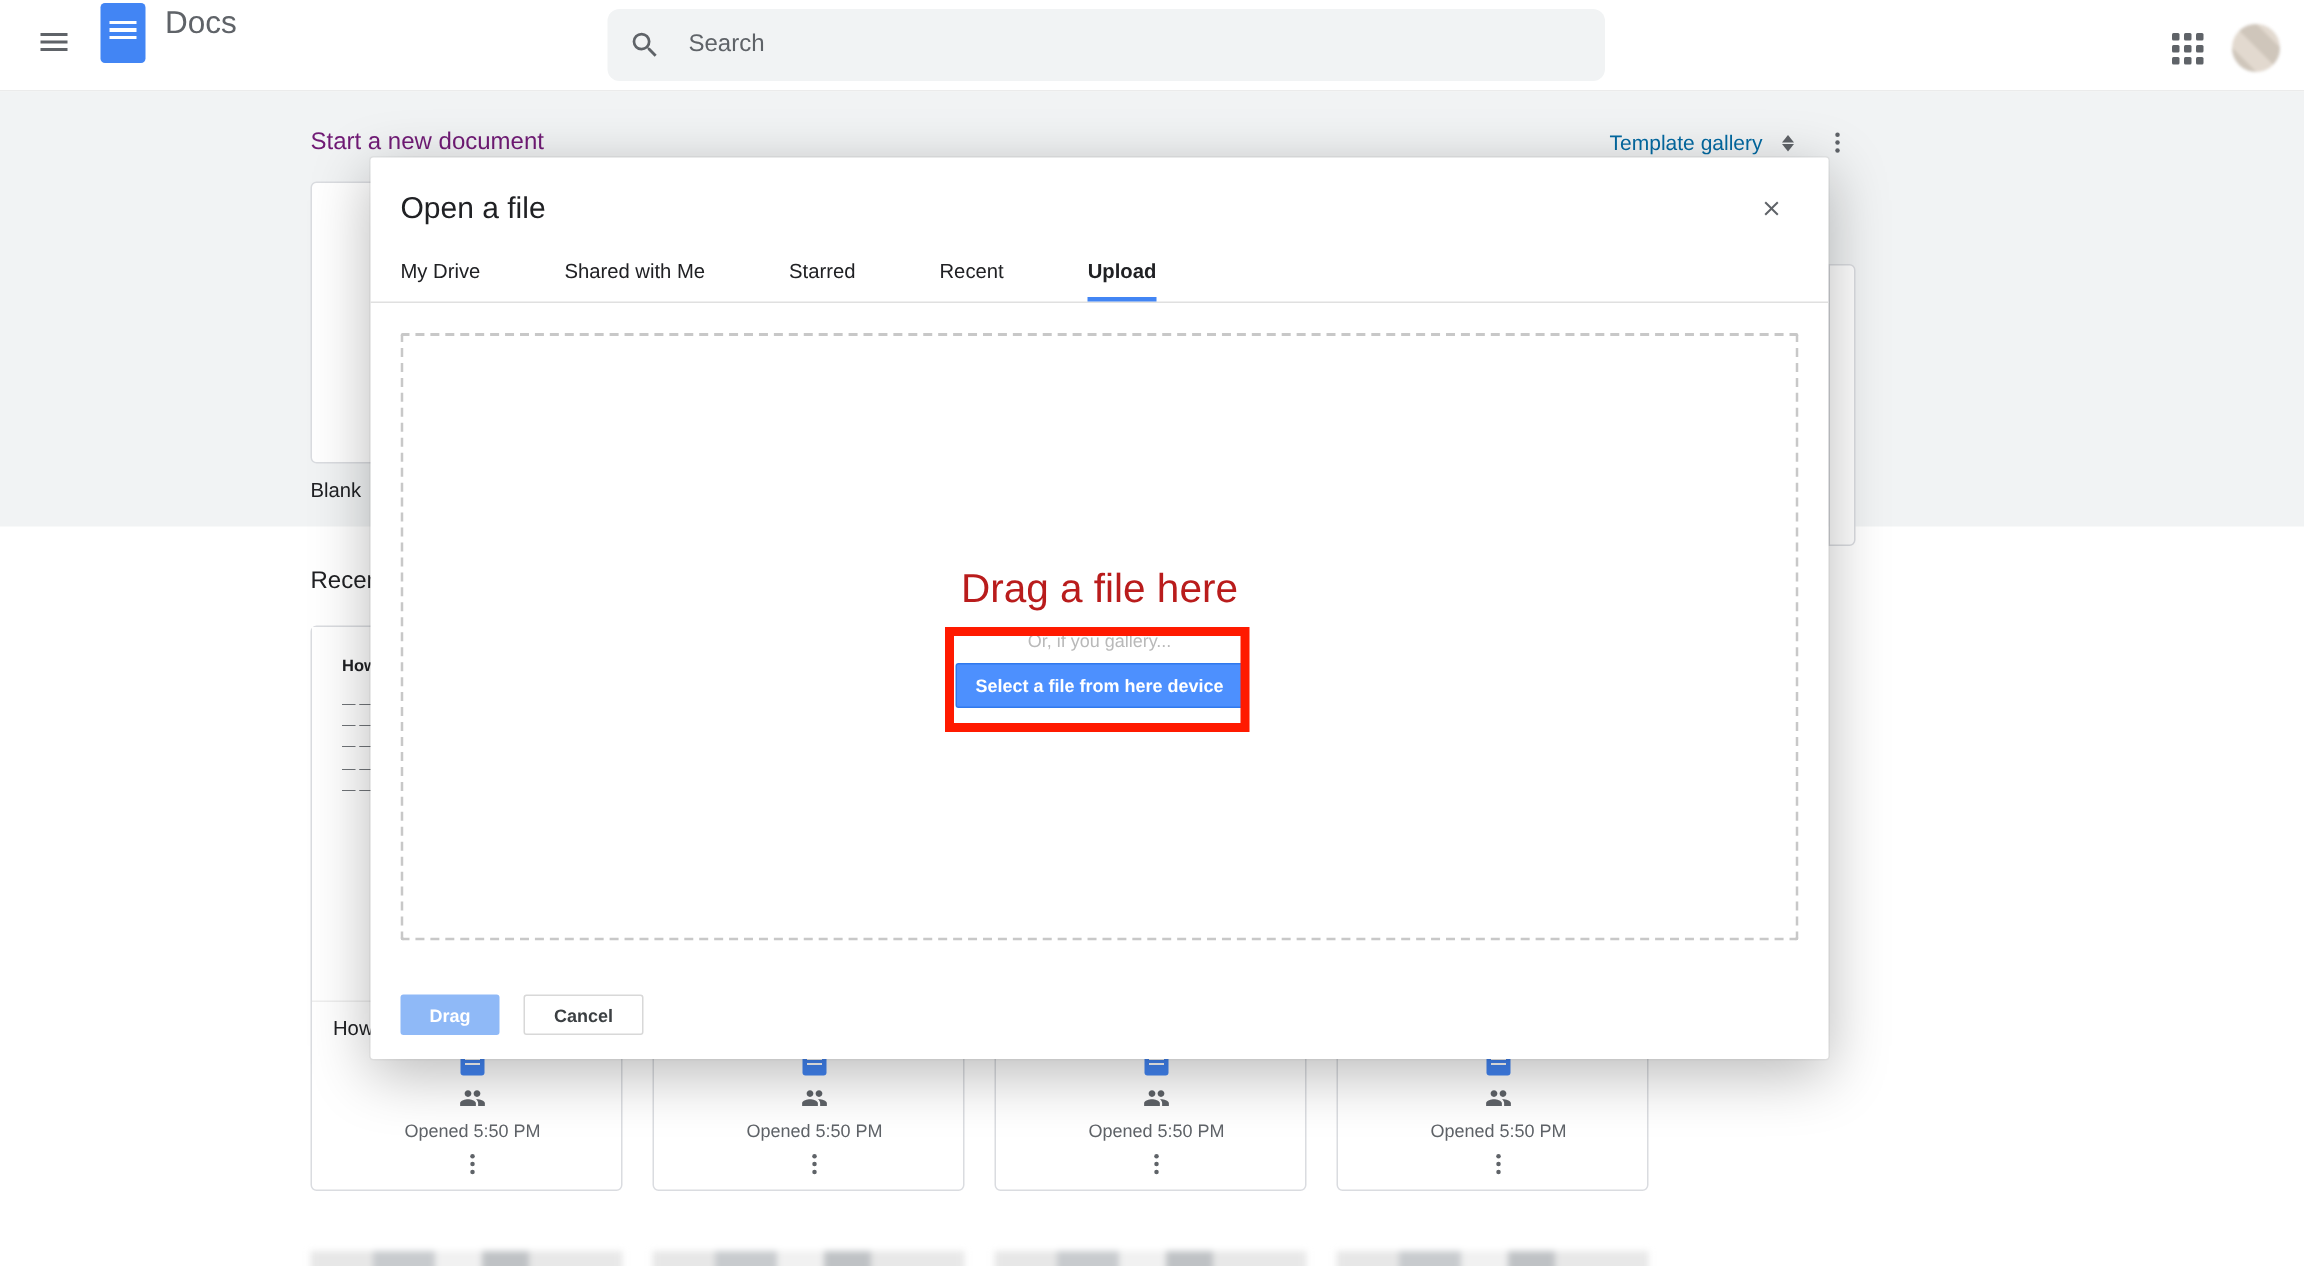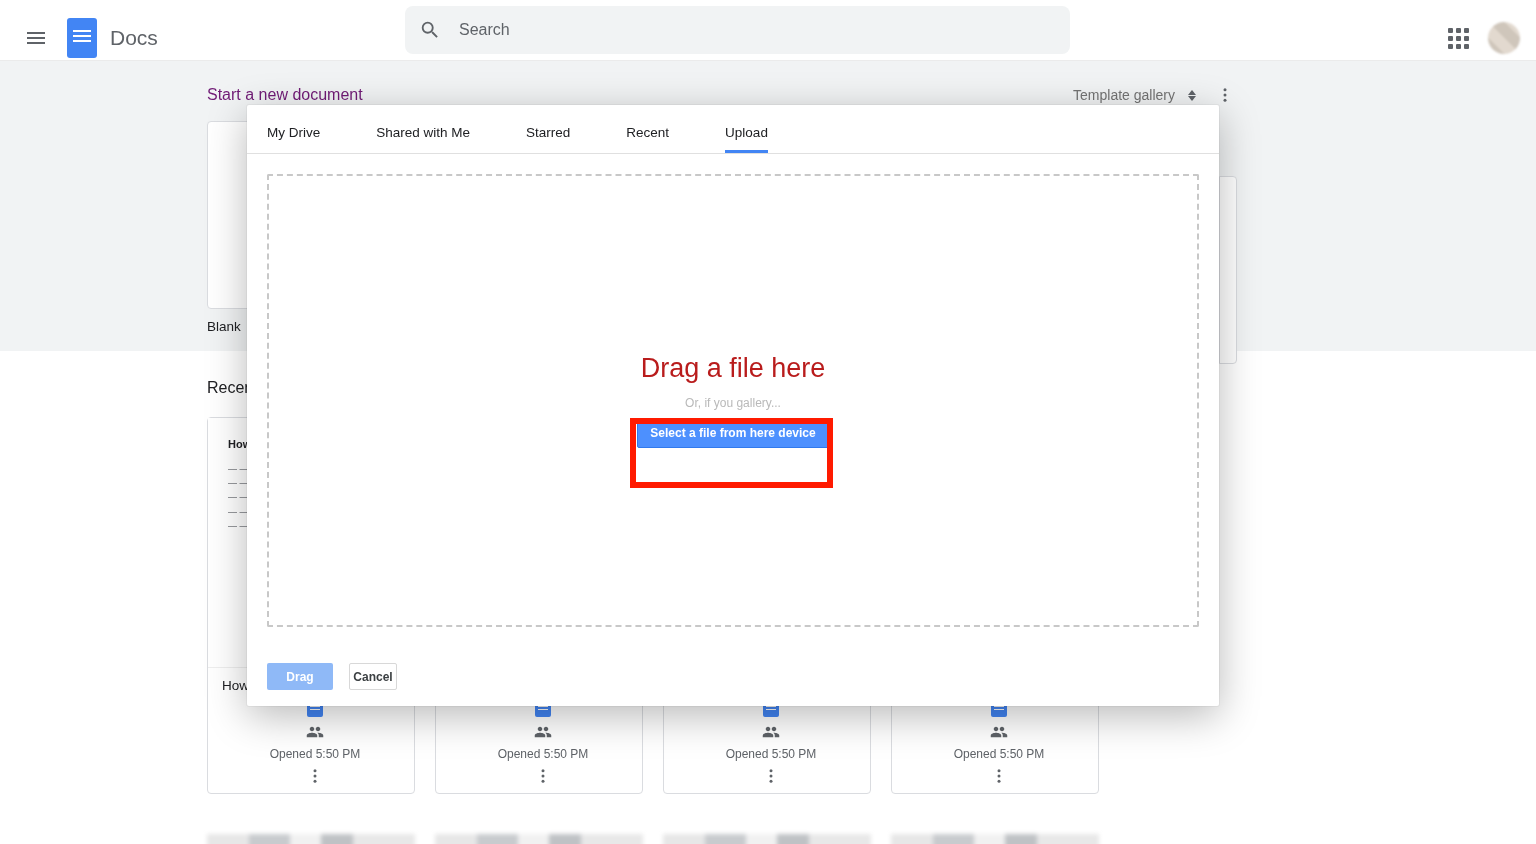--- a/index.html
+++ b/index.html
@@ -1,18 +1,18 @@
 <!DOCTYPE html>
 <html><head>
 <meta charset="utf-8">
 <style>
   * { box-sizing: border-box; margin: 0; padding: 0; }
   html, body { width: 1536px; height: 844px; font-family: 'Helvetica Neue', Arial, sans-serif; background: #fff; overflow: hidden; color: #202124; }
   
-  .topbar { height: 61px; display: flex; align-items: center; padding: 16px 16px 0 12px; border-bottom: 1px solid #ebebeb; position: relative; }
+  .topbar { height: 61px; display: flex; padding: 4px 16px 0 12px; border-bottom: 1px solid #ebebeb; position: relative; }
   .hamburger { width: 48px; height: 48px; display: flex; align-items: center; justify-content: center; color: #5f6368; cursor: pointer; border-radius: 50%; }
   .hamburger svg { width: 24px; height: 24px; }
   .docs-logo { width: 36px; height: 36px; margin-left: 4px; display:flex; align-items:center; justify-content:center; }
   .docs-logo-inner { width: 30px; height: 40px; background:#4285f4; border-radius:3px; position:relative; }
   .docs-logo-inner::after{content:"";position:absolute; top:12px; left:6px; right:6px; height:14px;
     background: repeating-linear-gradient(to bottom,#fff 0 2.2px, transparent 2.2px 5px);}
   .docs-title { font-size: 21px; color:#5f6368; margin-left: 10px; font-weight:400;}
   .search-wrap { position:absolute; left:405px; top:6px; width:665px; height:48px; background:#f1f3f4; border-radius:8px; display:flex; align-items:center; padding:0 14px; }
   .search-wrap svg { width:22px; height:22px; color:#5f6368; }
   .search-input { border:none; background:transparent; font-size:16px; color:#5f6368; margin-left:18px; outline:none; flex:1; }
@@ -20,21 +20,21 @@
   .top-right { margin-left:auto; display:flex; align-items:center; gap:18px; }
   .apps-grid { width:24px; height:24px; color:#5f6368; display:grid; grid-template-columns:repeat(3,5px); grid-template-rows:repeat(3,5px); gap:3px; place-content:center;}
   .apps-grid span{background:#5f6368; width:5px;height:5px;border-radius:1px;}
   .avatar { width:32px;height:32px;border-radius:50%; background:#d7cfc7;
     background-image: linear-gradient(45deg,#cfc6bb 25%, #e2d9cf 25% 50%, #cfc6bb 50% 75%, #e2d9cf 75%); filter:blur(1px);}
   
   .gray-section { background:#f1f3f4; height:290px; padding-top:22px; position:relative;}
   .content { width:1030px; margin:0 0 0 207px; }
   .start-row { display:flex; align-items:center; }
   .start-title { font-size:16px; color:#701a75; font-weight:400;}
-  .tpl-gallery { margin-left:auto; display:flex; align-items:flex-start; color:#737373; font-size:14px; gap:10px;}
+  .tpl-gallery { margin-left:auto; display:flex; align-items:flex-start; color:#0369a1; font-size:14px; gap:10px;}
   .updown { width:14px;height:16px;display:flex;flex-direction:column;align-items:center;justify-content:center;gap:1px;color:#5f6368;}
   .updown::before{content:"";border-left:4px solid transparent;border-right:4px solid transparent;border-bottom:5px solid #5f6368;}
   .updown::after{content:"";border-left:4px solid transparent;border-right:4px solid transparent;border-top:5px solid #5f6368;}
   .more-v { width:24px;height:24px;display:flex;align-items:center;justify-content:center;color:#5f6368; margin-left:14px;}
   .more-v svg{width:18px;height:18px;}
   .templates-row{ margin-top:14px; display:flex; gap:22px;}
   .tpl-card{ width:148px; }
   .tpl-thumb{ width:148px; height:188px; background:#fff; border:1px solid #dadce0; border-radius:4px; display:flex; align-items:center; justify-content:center;}
   .tpl-plus { width:54px;height:54px;}
   .tpl-label{ font-size:13.5px; color:#202124; margin-top:10px;}
@@ -62,32 +62,32 @@
     filter:blur(2px);}
   
   .modal{ position:absolute; left:247px; top:105px; width:972px; height:601px; background:#fff;
     box-shadow:0 10px 40px rgba(0,0,0,.28), 0 0 0 1px rgba(0,0,0,.04); border-radius:2px;
     display:flex; flex-direction:column; z-index:50;}
   .modal-head{ padding:20px 24px 0 20px; display:flex; align-items:center;}
   .modal-title{ font-size:20px; font-weight:400; color:#202124;}
   .close-x{ margin-left:auto; width:28px;height:28px; color:#5f6368; cursor:pointer; display:flex;align-items:center;justify-content:center; font-size:18px;}
   .tabs{ display:flex; gap:56px; padding:20px 20px 0 20px; border-bottom:1px solid #e0e0e0;}
   .tab{ font-size:13.5px; color:#202124; padding-bottom:12px; cursor:pointer; font-weight:400;}
-  .tab.active{ font-weight:400; border-bottom:3px solid #4285f4; padding-bottom:10px;}
+  .tab.active{ font-weight:700; border-bottom:3px solid #4285f4; padding-bottom:10px;}
   .upload-area{ flex:1; margin:20px; border:2px dashed #c8c8c8; border-radius:2px;
     display:flex; flex-direction:column; align-items:center; justify-content:center;}
   .drag-txt{ font-size:27px; color:#b91c1c; font-weight:400;}
   .prefer-txt{ font-size:12px; color:#b9b9b9; margin-top:12px;}
   .pick-btn{ margin-top:8px; background:#4d90fe; color:#fff; border:1px solid #3079ed;
     font-size:12px; font-weight:700; padding:7px 12px; border-radius:2px; cursor:pointer;}
   .highlight-box{ position:absolute; left:630px; top:418px; width:203px; height:70px;
     border:6px solid #ff1a00; pointer-events:none; z-index:60;}
   .modal-foot{ padding:16px 20px; display:flex; gap:16px;}
   .btn-open{ width:66px;height:27px;background:#8fb9f7;color:#fff;border:none;border-radius:2px;font-size:12px;font-weight:700;cursor:default;}
-  .btn-cancel{ width:48px;height:27px;background:#fff;color:#3c4043;border:1px solid #d8d8d8;border-radius:2px;font-size:12px;font-weight:700;cursor:pointer;}
+  .btn-cancel{ width:80px;height:27px;background:#fff;color:#3c4043;border:1px solid #d8d8d8;border-radius:2px;font-size:12px;font-weight:700;cursor:pointer;}
 </style>
 </head>
 <body>
 
 <div class="topbar">
   <div class="hamburger">
     <svg viewBox="0 0 24 24">
         <path fill="currentColor" d="M3 6h18v2H3V6zm0 5h18v2H3v-2zm0 5h18v2H3v-2z"></path>
       </svg>
   </div>
@@ -253,20 +253,28 @@
     <div class="pix-row">
       <div class="pix-thumb"></div>
       <div class="pix-thumb"></div>
       <div class="pix-thumb"></div>
       <div class="pix-thumb"></div>
     </div>
   </div>
 </div>
 
 <div class="modal">
+  <div class="modal-head">
+    <div class="modal-title">Open a file</div>
+    <div class="close-x">
+      <svg viewBox="0 0 24 24" width="16" height="16">
+          <path fill="currentColor" d="M19 6.41 17.59 5 12 10.59 6.41 5 5 6.41 10.59 12 5 17.59 6.41 19 12 13.41 17.59 19 19 17.59 13.41 12z"></path>
+        </svg>
+    </div>
+  </div>
   <div class="tabs" id="tabs">
       <div class="tab">My Drive</div>
       <div class="tab">Shared with Me</div>
       <div class="tab">Starred</div>
       <div class="tab">Recent</div>
       <div class="tab active">Upload</div>
     </div>
   <div class="upload-area">
     <div class="drag-txt">Drag a file here</div>
     <div class="prefer-txt">Or, if you gallery...</div>

